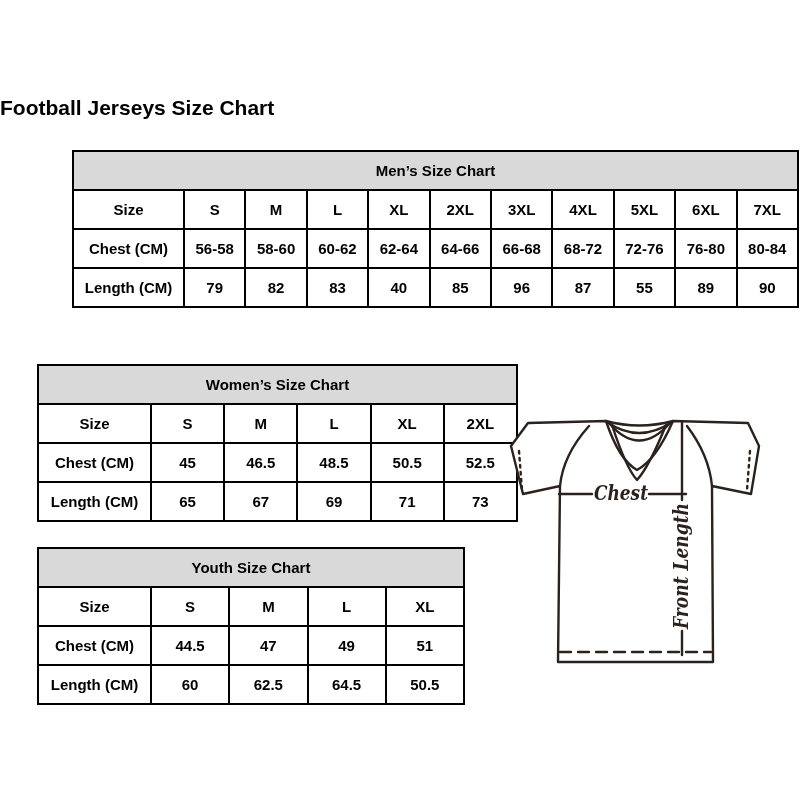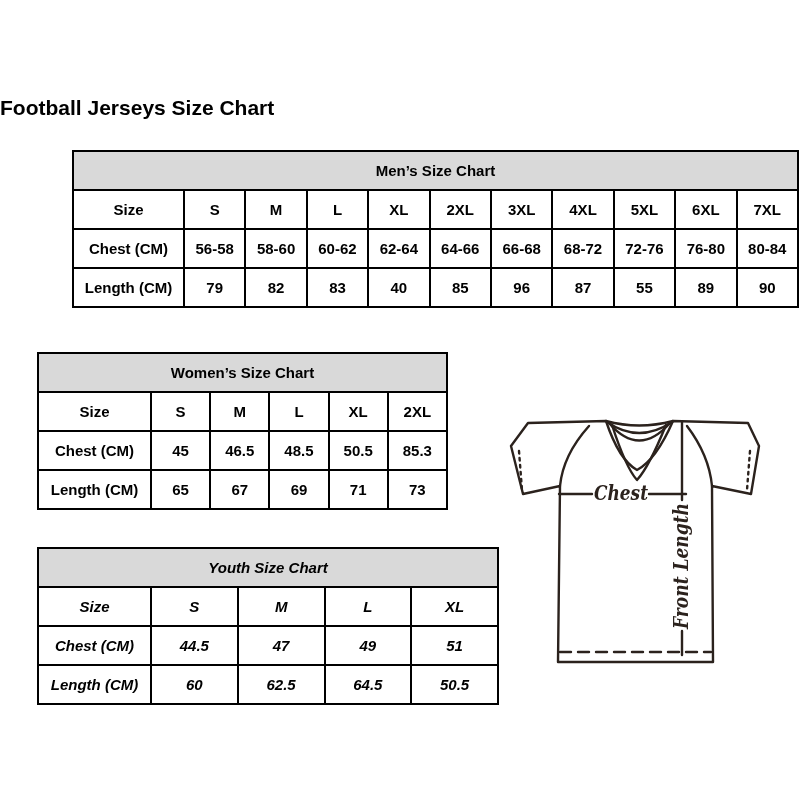--- a/index.html
+++ b/index.html
@@ -18,23 +18,23 @@
   table.size-table th,table.size-table td{
     border:2px solid var(--border);
     text-align:center;vertical-align:middle;
     font-family:"Liberation Sans",sans-serif;
     font-weight:bold;font-size:15px;color:var(--text);
     height:37px;padding:0 2px;overflow:hidden;white-space:nowrap;
   }
   th.section-header{background:var(--header-bg);font-size:17px;height:35px;}
   table.mens{left:37px;top:150px;width:727px;margin-left:35px;}
   table.mens col.label-col{width:111px;}
-  table.womens{left:37px;top:352px;width:411px;}
+  table.womens{left:37px;top:364px;width:481px;}
   table.womens col.label-col{width:113px;}
-  table.youth{left:37px;top:547px;width:462px;font-style:italic;}
+  table.youth{left:37px;top:547px;width:428px;}
   table.youth col.label-col{width:113px;}
   svg.jersey{position:absolute;left:503px;top:410px;width:264px;height:278px;}
   .diagram-label{font-family:"DejaVu Serif",serif;font-style:italic;font-weight:bold;
                  font-size:21px;fill:var(--line);}
 </style>
 </head>
 <body>
 
 <div class="page">
 
@@ -109,21 +109,21 @@
           <td>L</td>
           <td>XL</td>
           <td>2XL</td>
         </tr>
         <tr>
           <td>Chest (CM)</td>
           <td>45</td>
           <td>46.5</td>
           <td>48.5</td>
           <td>50.5</td>
-          <td>85.3</td>
+          <td>52.5</td>
         </tr>
         <tr>
           <td>Length (CM)</td>
           <td>65</td>
           <td>67</td>
           <td>69</td>
           <td>71</td>
           <td>73</td>
         </tr>
       </tbody>

